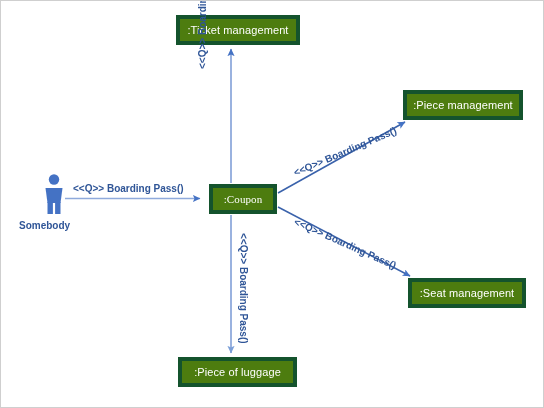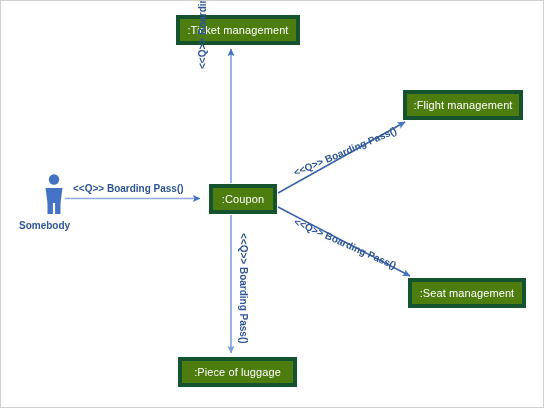--- a/index.html
+++ b/index.html
@@ -38,21 +38,21 @@
     justify-content: center;
     text-align: center;
     line-height: 1.15;
     letter-spacing: 0.1px;
     z-index: 5;
   }
   #box-ticket      { left: 175px; top: 14px;  width: 124px; height: 30px; }
   #box-flight      { left: 402px; top: 89px;  width: 120px; height: 30px; }
   #box-seat        { left: 407px; top: 277px; width: 118px; height: 30px; }
   #box-luggage     { left: 177px; top: 356px; width: 119px; height: 30px; }
-  #box-coupon      { left: 208px; top: 183px; width: 68px;  height: 30px; }
+  #box-coupon      { left: 208px; top: 183px; width: 68px;  height: 30px; font-family: Liberation Serif, serif; }
 
   
   #actor {
     position: absolute;
     left: 36px;
     top: 172px;
     width: 34px;
     height: 42px;
     z-index: 6;
   }
@@ -153,21 +153,21 @@
       <rect x="18.1" y="29" width="5.4" height="12" fill="#4472c4"></rect>
     </svg>
   </div>
   <div id="actor-label">Somebody</div>
 
   <div class="obj-box" id="box-ticket">
     <span>:Ticket management</span>
   </div>
 
   <div class="obj-box" id="box-flight">
-    <span>:Flight management</span>
+    <span>:Piece management</span>
   </div>
 
   <div class="obj-box" id="box-coupon">
     <span>:Coupon</span>
   </div>
 
   <div class="obj-box" id="box-luggage">
     <span>:Piece of luggage</span>
   </div>
 

